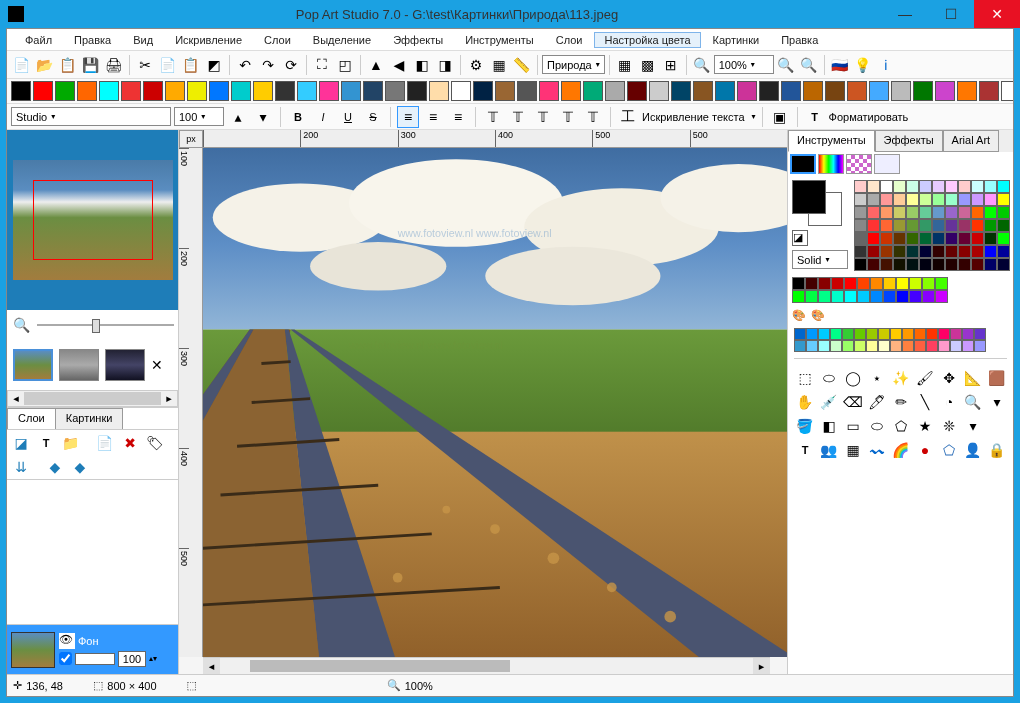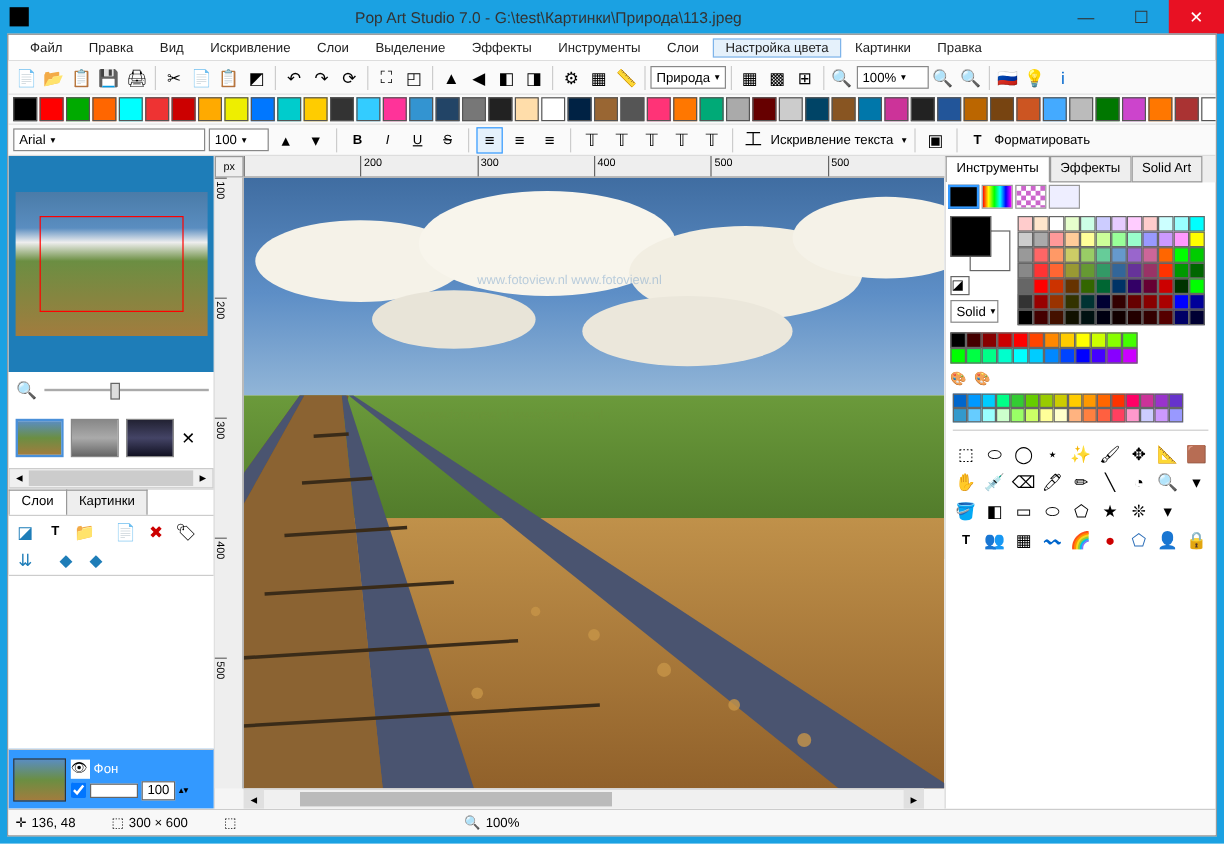--- a/index.html
+++ b/index.html
@@ -70,21 +70,21 @@
 .rtab.active { background: #fff; border-bottom-color: #fff; }
 .fill-tabs { height: 24px; display: flex; align-items: center; padding: 2px; gap: 2px; }
 .fill-tab { width: 26px; height: 20px; border: 1px solid #999; }
 .fill-tab.active { border: 2px solid #3399ff; }
 .color-row { display: flex; padding: 4px; }
 .fg-bg { position: relative; width: 50px; height: 46px; }
 .fg-swatch { position: absolute; width: 34px; height: 34px; background: #000; border: 1px solid #666; }
 .bg-swatch { position: absolute; left: 16px; top: 12px; width: 34px; height: 34px; background: #fff; border: 1px solid #666; }
 .palette { display: grid; grid-template-columns: repeat(12, 13px); grid-auto-rows: 13px; gap: 0; margin-left: 6px; }
 .pcell { border: 1px solid #666; }
-.solid-combo { width: 40px; }
+.solid-combo { width: 56px; }
 .palette2 { display: grid; grid-template-columns: repeat(12, 13px); grid-auto-rows: 13px; gap: 0; }
 .palette-row2 { padding: 2px 4px; }
 .pal-icons { padding: 4px; display: flex; gap: 6px; }
 .wide-palette { margin: 2px 6px; display: grid; grid-template-columns: repeat(16, 12px); grid-auto-rows: 12px; gap: 0; }
 .tools-sep { height: 1px; background: #ccc; margin: 4px 6px; }
 .tools-grid { padding: 4px 6px; display: grid; grid-template-columns: repeat(9, 22px); gap: 2px; }
 .tool { width: 22px; height: 22px; display: flex; align-items: center; justify-content: center; border: 1px solid transparent; cursor: pointer; font-size: 14px; }
 .statusbar { height: 22px; border-top: 1px solid #ccc; display: flex; align-items: center; padding: 0 6px; gap: 30px; background: #f8f8f8; }
 .status-seg { display: flex; align-items: center; gap: 4px; }
 svg { width: 16px; height: 16px; }
@@ -213,21 +213,21 @@
       <div class="eff" style="background: rgb(187, 187, 187);"></div>
       <div class="eff" style="background: rgb(0, 119, 0);"></div>
       <div class="eff" style="background: rgb(204, 68, 204);"></div>
       <div class="eff" style="background: rgb(255, 119, 0);"></div>
       <div class="eff" style="background: rgb(170, 51, 51);"></div>
       <div class="eff" style="background: rgb(255, 255, 255);"></div>
     </div>
 
   <div class="text-toolbar">
     <span class="combo font-combo">
-        <span>Arial</span>
+        <span>Studio</span>
         <span class="combo-arrow">▾</span>
       </span>
     <span class="combo size-combo">
         <span>100</span>
         <span class="combo-arrow">▾</span>
       </span>
     <span class="tbtn">▴</span>
     <span class="tbtn">▾</span>
     <span class="sep"></span>
     <span class="tbtn">
@@ -406,21 +406,21 @@
             <div class="thumb" style="border:none;width:260px;height:auto"></div>
           </div>
           <div class="arrow">▸</div>
       </div>
     </div>
 
     <div class="right-panel">
       <div class="rtabs">
         <div class="rtab active"><span>Инструменты</span></div>
         <div class="rtab"><span>Эффекты</span></div>
-        <div class="rtab"><span>Solid Art</span></div>
+        <div class="rtab"><span>Arial Art</span></div>
       </div>
       <div class="fill-tabs">
         <div class="fill-tab active" style="background:#000"></div>
         <div class="fill-tab" style="background:linear-gradient(90deg,#f00,#ff0,#0f0,#0ff,#00f,#f0f)"></div>
         <div class="fill-tab" style="background:repeating-conic-gradient(#c6c 0 25%,#fff 0 50%) 0 0/8px 8px"></div>
         <div class="fill-tab" style="background:#eef"></div>
       </div>
       <div class="color-row">
         <div style="display:flex;flex-direction:column;gap:4px">
           <div class="fg-bg">
@@ -632,21 +632,21 @@
     </div>
   </div>
 
   <div class="statusbar">
     <div class="status-seg">
         <span>✛</span>
         <span>136, 48</span>
       </div>
     <div class="status-seg">
         <span>⬚</span>
-        <span>300 × 600</span>
+        <span>800 × 400</span>
       </div>
     <div class="status-seg">
         <span>⬚</span>
       </div>
     <div class="status-seg" style="margin-left:160px">
         <span>🔍</span>
         <span>100%</span>
       </div>
   </div>
 </div>

